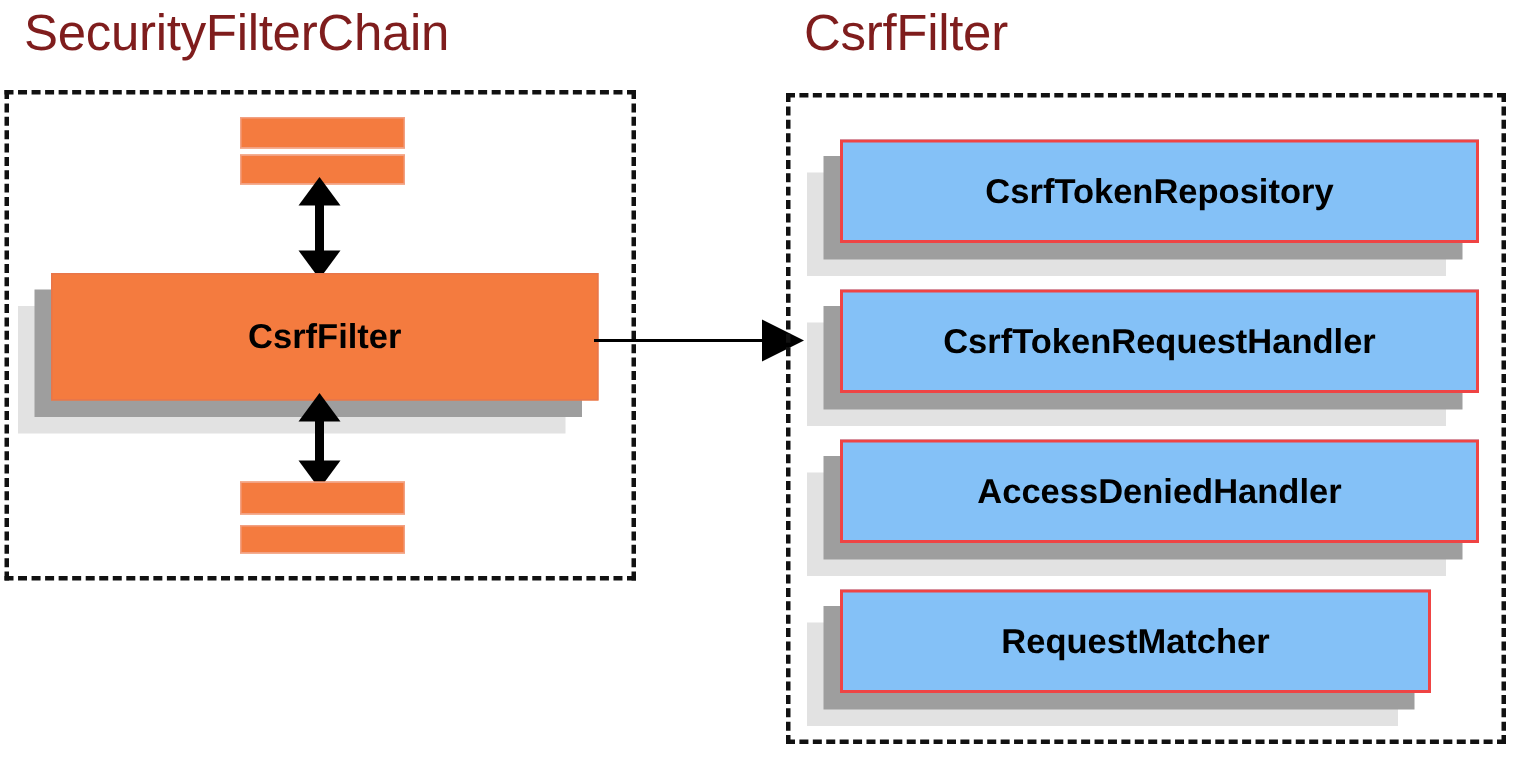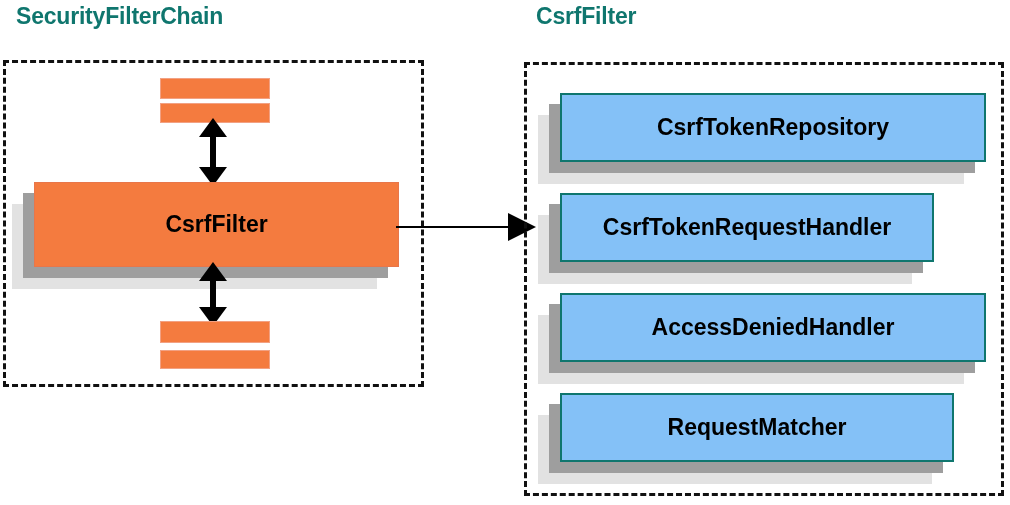--- a/index.html
+++ b/index.html
@@ -11,23 +11,23 @@
     width: 1010px;
     height: 505px;
     position: relative;
     overflow: hidden;
     font-family: "Liberation Sans", sans-serif;
   }
 
   
   .panel-title {
     position: absolute;
-    font-weight: bold;
-    font-size: 23px;
-    color: #0f766e;
+    font-weight: normal;
+    font-size: 34px;
+    color: #7f1d1d;
     letter-spacing: -0.2px;
     white-space: nowrap;
   }
   #title-left  { left: 16px;  top: 3px; }
   #title-right { left: 536px; top: 3px; }
 
   
   .dashed-panel {
     position: absolute;
     border: 3px dashed #111111;
@@ -68,42 +68,42 @@
 
   
   .node.orange .face {
     background: #f47b3f;
     border: 1px solid #e8764a;
     font-size: 23px;
   }
   
   .node.blue .face {
     background: #84c1f7;
-    border: 2px solid #0f766e;
+    border: 2px solid #ef4444;
     font-size: 23px;
   }
 
   
   .bar {
     position: absolute;
     background: #f47b3f;
     border: 1px solid #f2a183;
     box-sizing: border-box;
   }
 
   
   #node-csrffilter { left: 34px; top: 182px; width: 365px; height: 85px; }
 
   #bar-top-1    { left: 160px; top: 78px;  width: 110px; height: 21px; }
   #bar-top-2    { left: 160px; top: 103px; width: 110px; height: 20px; }
   #bar-bottom-1 { left: 160px; top: 321px; width: 110px; height: 22px; }
   #bar-bottom-2 { left: 160px; top: 350px; width: 110px; height: 19px; }
 
   #node-csrftokenrepository   { left: 560px; top: 93px;  width: 426px; height: 69px; }
-  #node-csrftokenrequesthandler { left: 560px; top: 193px; width: 374px; height: 69px; }
+  #node-csrftokenrequesthandler { left: 560px; top: 193px; width: 426px; height: 69px; }
   #node-accessdeniedhandler   { left: 560px; top: 293px; width: 426px; height: 69px; }
   #node-requestmatcher        { left: 560px; top: 393px; width: 394px; height: 69px; }
 
   
   .arrow-svg {
     position: absolute;
     overflow: visible;
   }
   #arrow-up-down-top    { left: 188px; top: 118px; width: 50px;  height: 68px; }
   #arrow-up-down-bottom { left: 188px; top: 262px; width: 50px;  height: 64px; }

